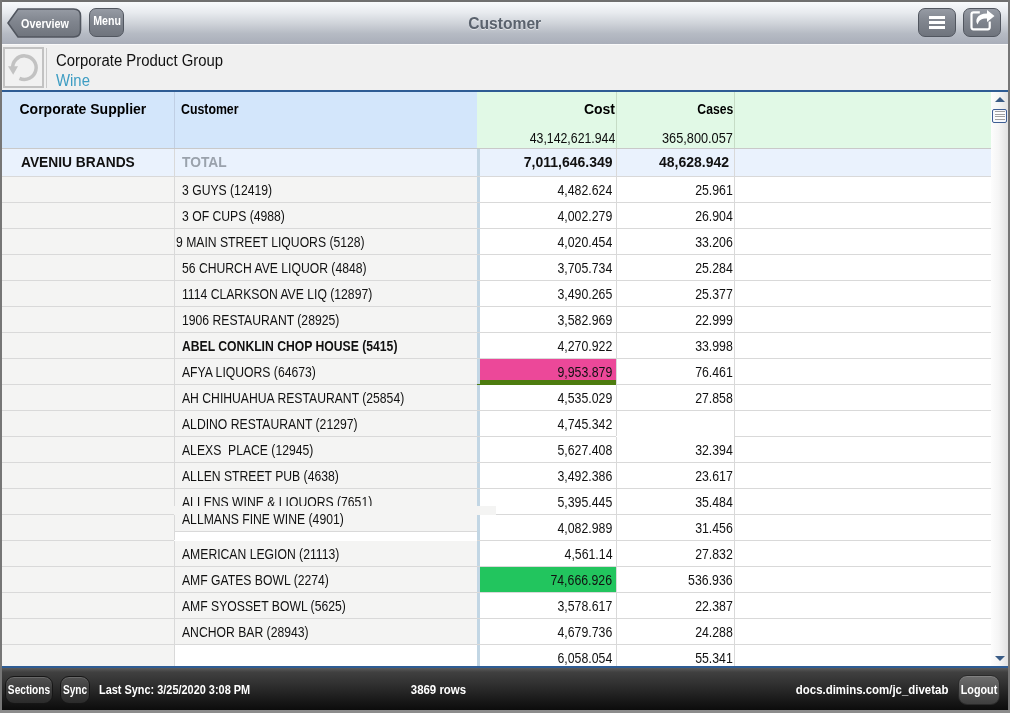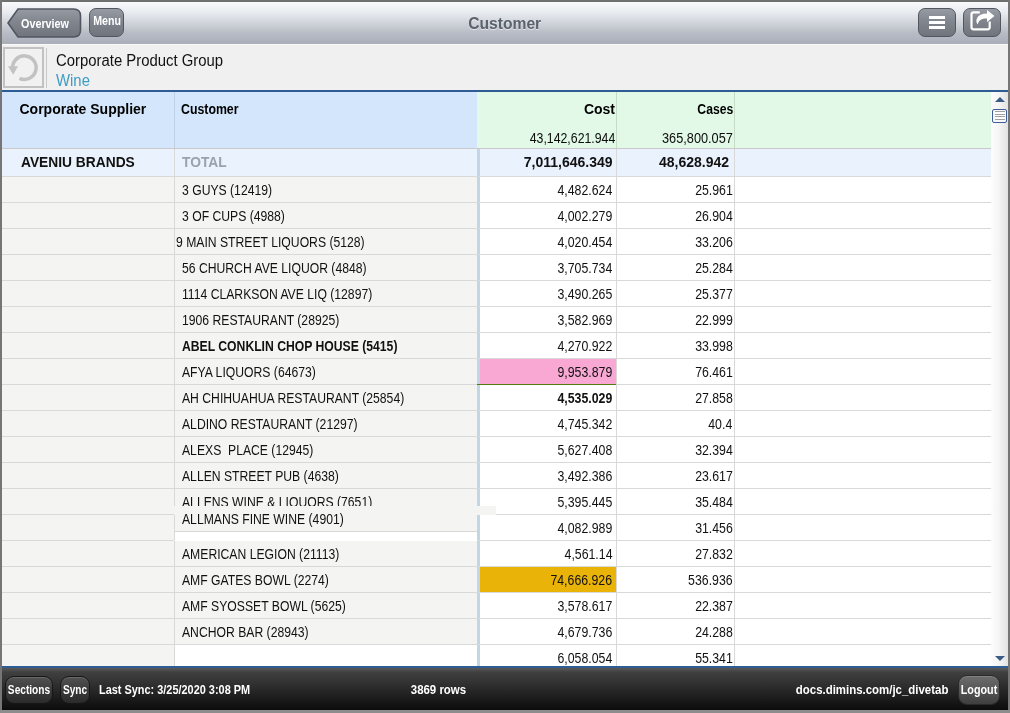--- a/index.html
+++ b/index.html
@@ -207,40 +207,39 @@
     <div class="cell" style="left:172px;top:241px;width:303px;height:26px;background:#f4f4f3;border-bottom:1px solid #d9d9d9;line-height:27px;padding-left:7.5px;font-weight:bold;"><span class="sx" style="transform:scaleX(0.87);">ABEL CONKLIN CHOP HOUSE (5415)</span></div>
     <div class="cell" style="left:475px;top:241px;width:139px;height:26px;background:#ffffff;border-bottom:1px solid #d9d9d9;line-height:27px;text-align:right;padding-right:3.5px;"><span class="sxr">4,270.922</span></div>
     <div class="cell" style="left:614px;top:241px;width:118px;height:26px;background:#ffffff;border-bottom:1px solid #d9d9d9;line-height:27px;text-align:right;padding-right:1.5px;"><span class="sxr">33.998</span></div>
     <div class="cell" style="left:732px;top:241px;width:257px;height:26px;background:#ffffff;border-bottom:1px solid #d9d9d9;line-height:27px;"></div>
     <div class="vline" style="left:172px;top:241px;height:25px;background:#d9d9d9;"></div>
     <div class="vline" style="left:475px;top:241px;height:25px;width:2.5px;background:#c2d6e4;"></div>
     <div class="vline" style="left:614px;top:241px;height:25px;background:#d9d9d9;"></div>
     <div class="vline" style="left:732px;top:241px;height:25px;background:#d9d9d9;"></div>
     <div class="cell" style="left:0px;top:267px;width:172px;height:26px;background:#f4f4f3;border-bottom:1px solid #d9d9d9;line-height:27px;padding-left:19px;"></div>
     <div class="cell" style="left:172px;top:267px;width:303px;height:26px;background:#f4f4f3;border-bottom:1px solid #d9d9d9;line-height:27px;padding-left:7.5px;"><span class="sx" style="transform:scaleX(0.87);">AFYA LIQUORS (64673)</span></div>
-    <div class="cell" style="left:475px;top:267px;width:139px;height:26px;background:#f9a8d4;border-bottom:1px solid #4d7c0f;line-height:27px;text-align:right;padding-right:3.5px;"><span class="sxr">9,953.879</span></div>
+    <div class="cell" style="left:475px;top:267px;width:139px;height:26px;background:#ec4899;border-bottom:5px solid #4d7c0f;line-height:27px;text-align:right;padding-right:3.5px;"><span class="sxr">9,953.879</span></div>
     <div class="cell" style="left:614px;top:267px;width:118px;height:26px;background:#ffffff;border-bottom:1px solid #d9d9d9;line-height:27px;text-align:right;padding-right:1.5px;"><span class="sxr">76.461</span></div>
     <div class="cell" style="left:732px;top:267px;width:257px;height:26px;background:#ffffff;border-bottom:1px solid #d9d9d9;line-height:27px;"></div>
     <div class="vline" style="left:172px;top:267px;height:25px;background:#d9d9d9;"></div>
     <div class="vline" style="left:475px;top:267px;height:25px;width:2.5px;background:#c2d6e4;"></div>
     <div class="vline" style="left:614px;top:267px;height:25px;background:#d9d9d9;"></div>
     <div class="vline" style="left:732px;top:267px;height:25px;background:#d9d9d9;"></div>
     <div class="cell" style="left:0px;top:293px;width:172px;height:26px;background:#f4f4f3;border-bottom:1px solid #d9d9d9;line-height:27px;padding-left:19px;"></div>
     <div class="cell" style="left:172px;top:293px;width:303px;height:26px;background:#f4f4f3;border-bottom:1px solid #d9d9d9;line-height:27px;padding-left:7.5px;"><span class="sx" style="transform:scaleX(0.87);">AH CHIHUAHUA RESTAURANT (25854)</span></div>
-    <div class="cell" style="left:475px;top:293px;width:139px;height:26px;background:#ffffff;border-bottom:1px solid #d9d9d9;line-height:27px;text-align:right;padding-right:3.5px;font-weight:bold;"><span class="sxr">4,535.029</span></div>
+    <div class="cell" style="left:475px;top:293px;width:139px;height:26px;background:#ffffff;border-bottom:1px solid #d9d9d9;line-height:27px;text-align:right;padding-right:3.5px;"><span class="sxr">4,535.029</span></div>
     <div class="cell" style="left:614px;top:293px;width:118px;height:26px;background:#ffffff;border-bottom:1px solid #d9d9d9;line-height:27px;text-align:right;padding-right:1.5px;"><span class="sxr">27.858</span></div>
     <div class="cell" style="left:732px;top:293px;width:257px;height:26px;background:#ffffff;border-bottom:1px solid #d9d9d9;line-height:27px;"></div>
     <div class="vline" style="left:172px;top:293px;height:25px;background:#d9d9d9;"></div>
     <div class="vline" style="left:475px;top:293px;height:25px;width:2.5px;background:#c2d6e4;"></div>
     <div class="vline" style="left:614px;top:293px;height:25px;background:#d9d9d9;"></div>
     <div class="vline" style="left:732px;top:293px;height:25px;background:#d9d9d9;"></div>
     <div class="cell" style="left:0px;top:319px;width:172px;height:26px;background:#f4f4f3;border-bottom:1px solid #d9d9d9;line-height:27px;padding-left:19px;"></div>
     <div class="cell" style="left:172px;top:319px;width:303px;height:26px;background:#f4f4f3;border-bottom:1px solid #d9d9d9;line-height:27px;padding-left:7.5px;"><span class="sx" style="transform:scaleX(0.87);">ALDINO RESTAURANT (21297)</span></div>
     <div class="cell" style="left:475px;top:319px;width:139px;height:26px;background:#ffffff;border-bottom:1px solid #d9d9d9;line-height:27px;text-align:right;padding-right:3.5px;"><span class="sxr">4,745.342</span></div>
-    <div class="cell" style="left:614px;top:319px;width:118px;height:26px;background:#ffffff;border-bottom:1px solid #d9d9d9;line-height:27px;text-align:right;padding-right:1.5px;"><span class="sxr">40.4</span></div>
     <div class="cell" style="left:732px;top:319px;width:257px;height:26px;background:#ffffff;border-bottom:1px solid #d9d9d9;line-height:27px;"></div>
     <div class="vline" style="left:172px;top:319px;height:25px;background:#d9d9d9;"></div>
     <div class="vline" style="left:475px;top:319px;height:25px;width:2.5px;background:#c2d6e4;"></div>
     <div class="vline" style="left:614px;top:319px;height:25px;background:#d9d9d9;"></div>
     <div class="vline" style="left:732px;top:319px;height:25px;background:#d9d9d9;"></div>
     <div class="cell" style="left:0px;top:345px;width:172px;height:26px;background:#f4f4f3;border-bottom:1px solid #d9d9d9;line-height:27px;padding-left:19px;"></div>
     <div class="cell" style="left:172px;top:345px;width:303px;height:26px;background:#f4f4f3;border-bottom:1px solid #d9d9d9;line-height:27px;padding-left:7.5px;"><span class="sx" style="transform:scaleX(0.87);">ALEXS&nbsp; PLACE (12945)</span></div>
     <div class="cell" style="left:475px;top:345px;width:139px;height:26px;background:#ffffff;border-bottom:1px solid #d9d9d9;line-height:27px;text-align:right;padding-right:3.5px;"><span class="sxr">5,627.408</span></div>
     <div class="cell" style="left:614px;top:345px;width:118px;height:26px;background:#ffffff;border-bottom:1px solid #d9d9d9;line-height:27px;text-align:right;padding-right:1.5px;"><span class="sxr">32.394</span></div>
     <div class="cell" style="left:732px;top:345px;width:257px;height:26px;background:#ffffff;border-bottom:1px solid #d9d9d9;line-height:27px;"></div>
@@ -279,21 +278,21 @@
     <div class="cell" style="left:172px;top:449px;width:303px;height:26px;background:#f4f4f3;border-bottom:1px solid #d9d9d9;line-height:27px;padding-left:7.5px;"><span class="sx" style="transform:scaleX(0.87);">AMERICAN LEGION (21113)</span></div>
     <div class="cell" style="left:475px;top:449px;width:139px;height:26px;background:#ffffff;border-bottom:1px solid #d9d9d9;line-height:27px;text-align:right;padding-right:3.5px;"><span class="sxr">4,561.14</span></div>
     <div class="cell" style="left:614px;top:449px;width:118px;height:26px;background:#ffffff;border-bottom:1px solid #d9d9d9;line-height:27px;text-align:right;padding-right:1.5px;"><span class="sxr">27.832</span></div>
     <div class="cell" style="left:732px;top:449px;width:257px;height:26px;background:#ffffff;border-bottom:1px solid #d9d9d9;line-height:27px;"></div>
     <div class="vline" style="left:172px;top:449px;height:25px;background:#d9d9d9;"></div>
     <div class="vline" style="left:475px;top:449px;height:25px;width:2.5px;background:#c2d6e4;"></div>
     <div class="vline" style="left:614px;top:449px;height:25px;background:#d9d9d9;"></div>
     <div class="vline" style="left:732px;top:449px;height:25px;background:#d9d9d9;"></div>
     <div class="cell" style="left:0px;top:475px;width:172px;height:26px;background:#f4f4f3;border-bottom:1px solid #d9d9d9;line-height:27px;padding-left:19px;"></div>
     <div class="cell" style="left:172px;top:475px;width:303px;height:26px;background:#f4f4f3;border-bottom:1px solid #d9d9d9;line-height:27px;padding-left:7.5px;"><span class="sx" style="transform:scaleX(0.87);">AMF GATES BOWL (2274)</span></div>
-    <div class="cell" style="left:475px;top:475px;width:139px;height:26px;background:#eab308;border-bottom:1px solid #d9d9d9;line-height:27px;text-align:right;padding-right:3.5px;"><span class="sxr">74,666.926</span></div>
+    <div class="cell" style="left:475px;top:475px;width:139px;height:26px;background:#22c55e;border-bottom:1px solid #d9d9d9;line-height:27px;text-align:right;padding-right:3.5px;"><span class="sxr">74,666.926</span></div>
     <div class="cell" style="left:614px;top:475px;width:118px;height:26px;background:#ffffff;border-bottom:1px solid #d9d9d9;line-height:27px;text-align:right;padding-right:1.5px;"><span class="sxr">536.936</span></div>
     <div class="cell" style="left:732px;top:475px;width:257px;height:26px;background:#ffffff;border-bottom:1px solid #d9d9d9;line-height:27px;"></div>
     <div class="vline" style="left:172px;top:475px;height:25px;background:#d9d9d9;"></div>
     <div class="vline" style="left:475px;top:475px;height:25px;width:2.5px;background:#c2d6e4;"></div>
     <div class="vline" style="left:614px;top:475px;height:25px;background:#d9d9d9;"></div>
     <div class="vline" style="left:732px;top:475px;height:25px;background:#d9d9d9;"></div>
     <div class="cell" style="left:0px;top:501px;width:172px;height:26px;background:#f4f4f3;border-bottom:1px solid #d9d9d9;line-height:27px;padding-left:19px;"></div>
     <div class="cell" style="left:172px;top:501px;width:303px;height:26px;background:#f4f4f3;border-bottom:1px solid #d9d9d9;line-height:27px;padding-left:7.5px;"><span class="sx" style="transform:scaleX(0.87);">AMF SYOSSET BOWL (5625)</span></div>
     <div class="cell" style="left:475px;top:501px;width:139px;height:26px;background:#ffffff;border-bottom:1px solid #d9d9d9;line-height:27px;text-align:right;padding-right:3.5px;"><span class="sxr">3,578.617</span></div>
     <div class="cell" style="left:614px;top:501px;width:118px;height:26px;background:#ffffff;border-bottom:1px solid #d9d9d9;line-height:27px;text-align:right;padding-right:1.5px;"><span class="sxr">22.387</span></div>

